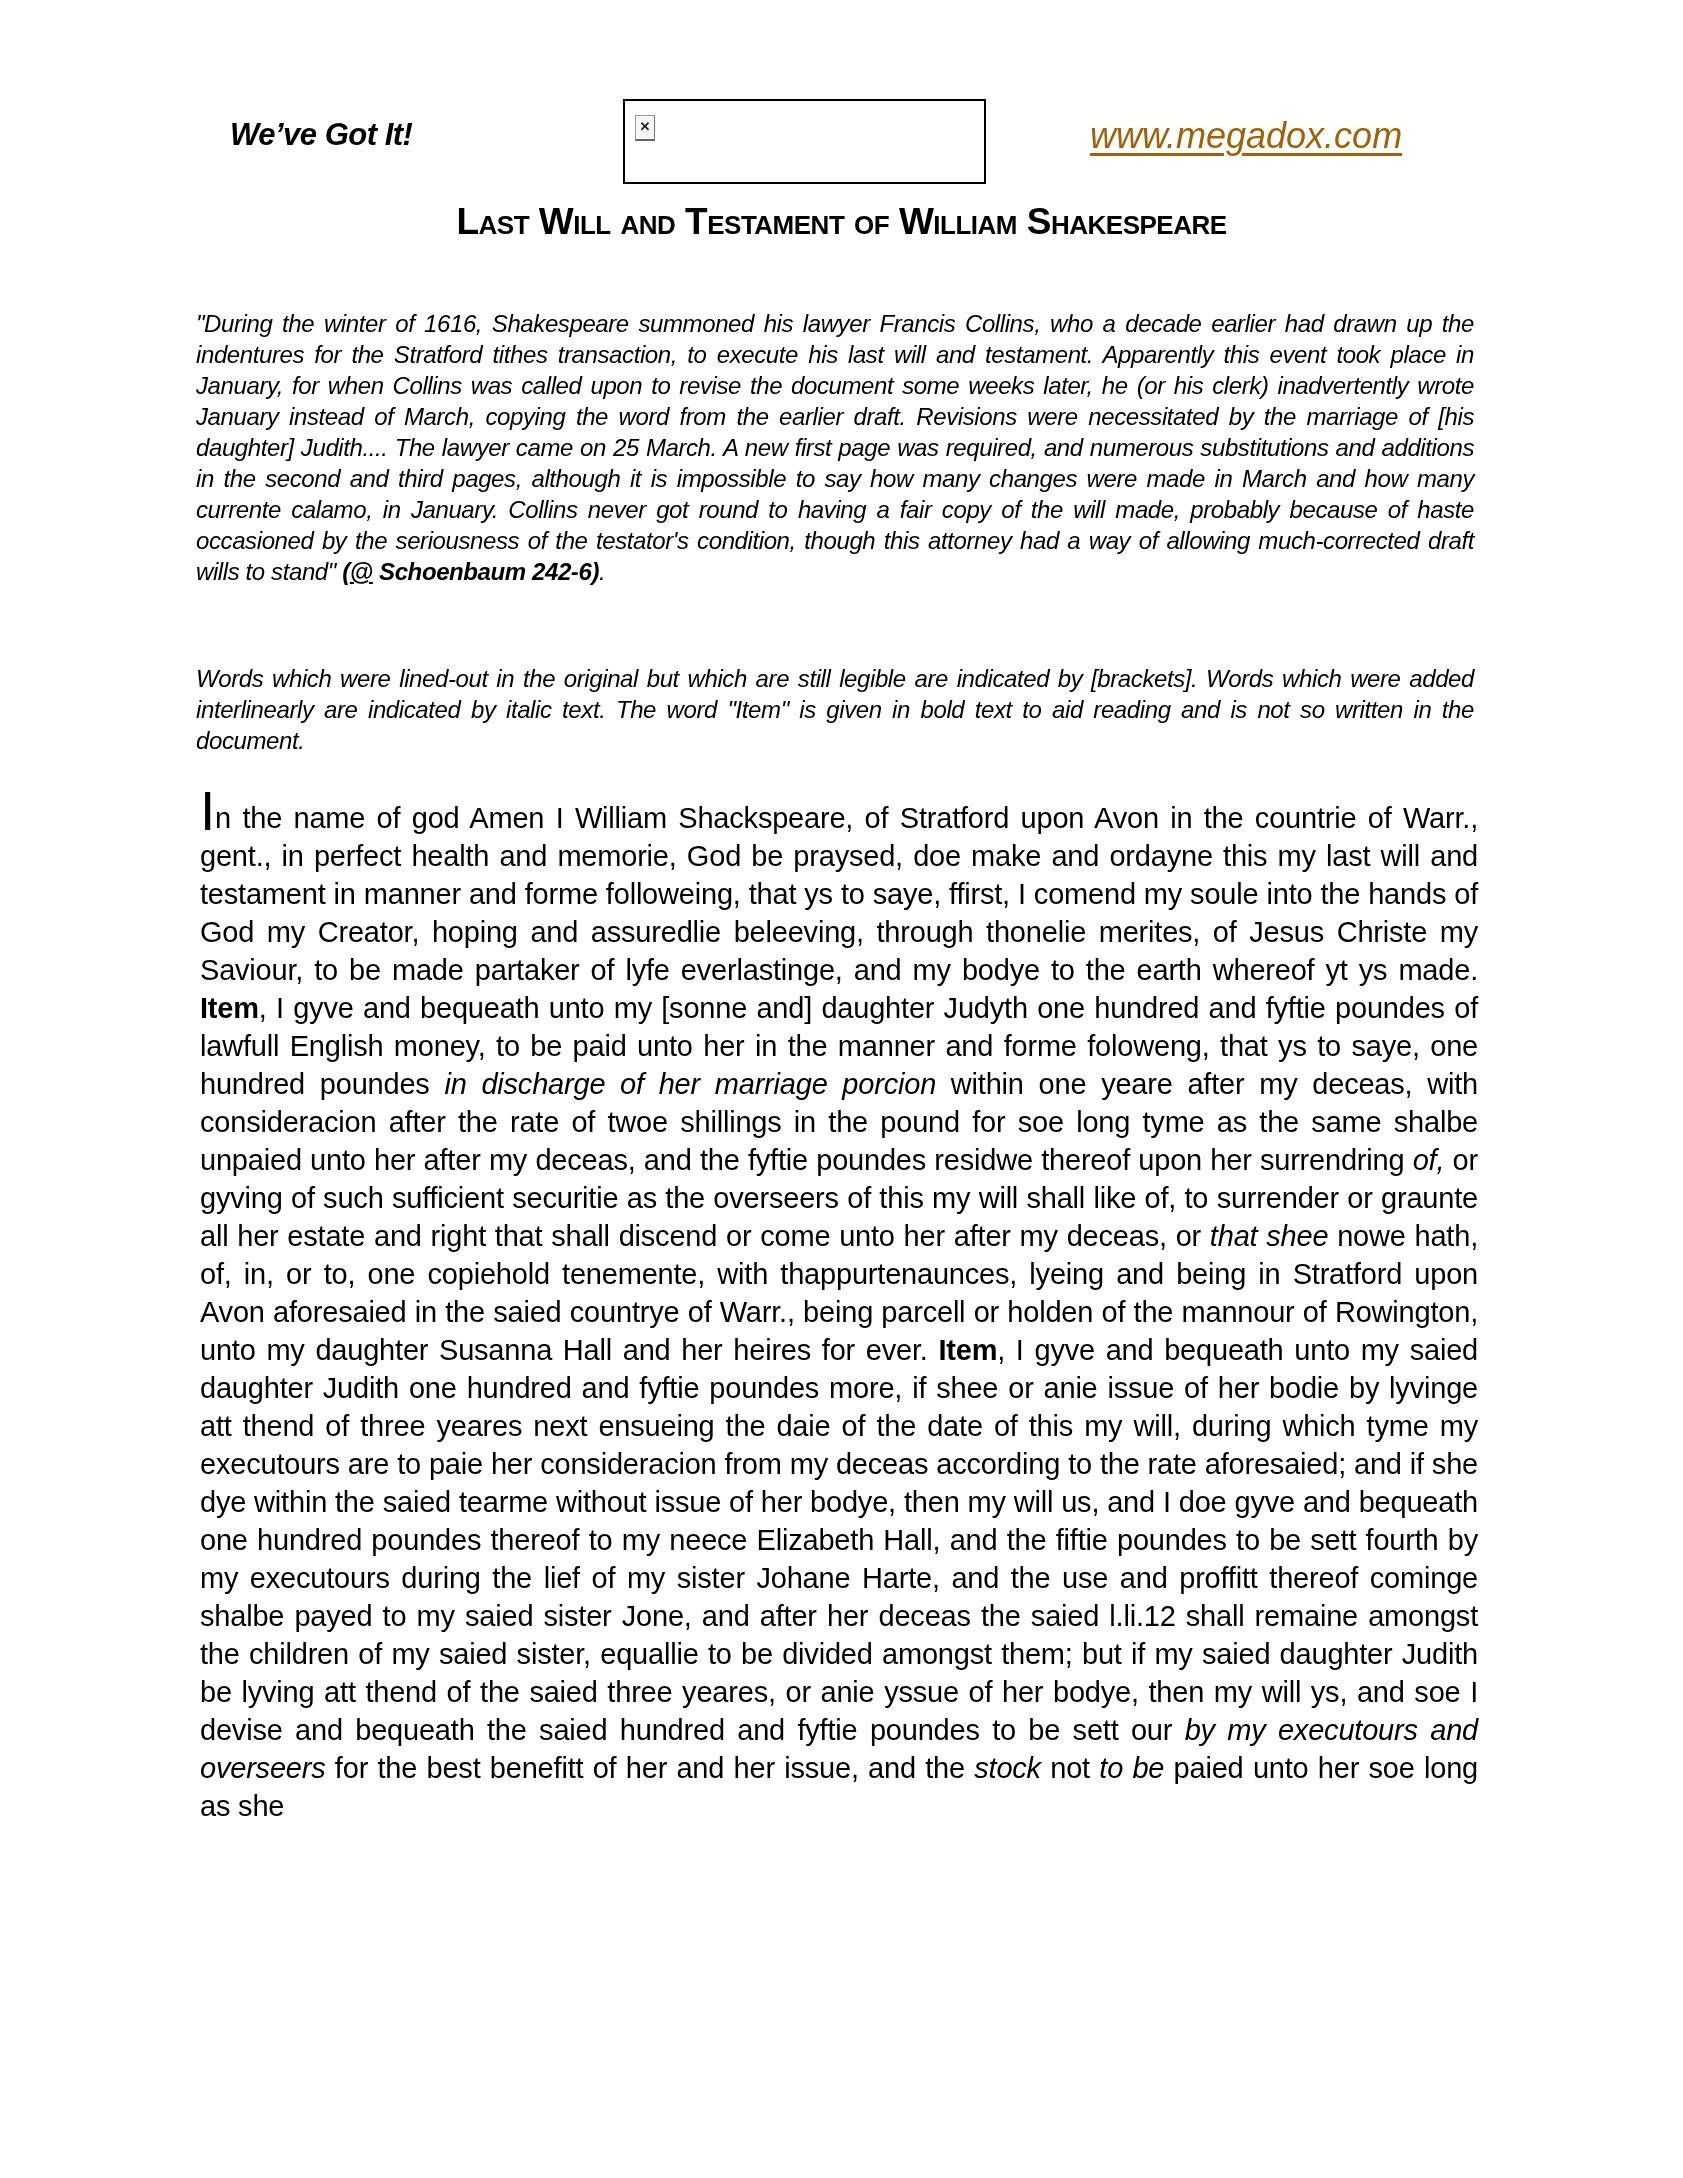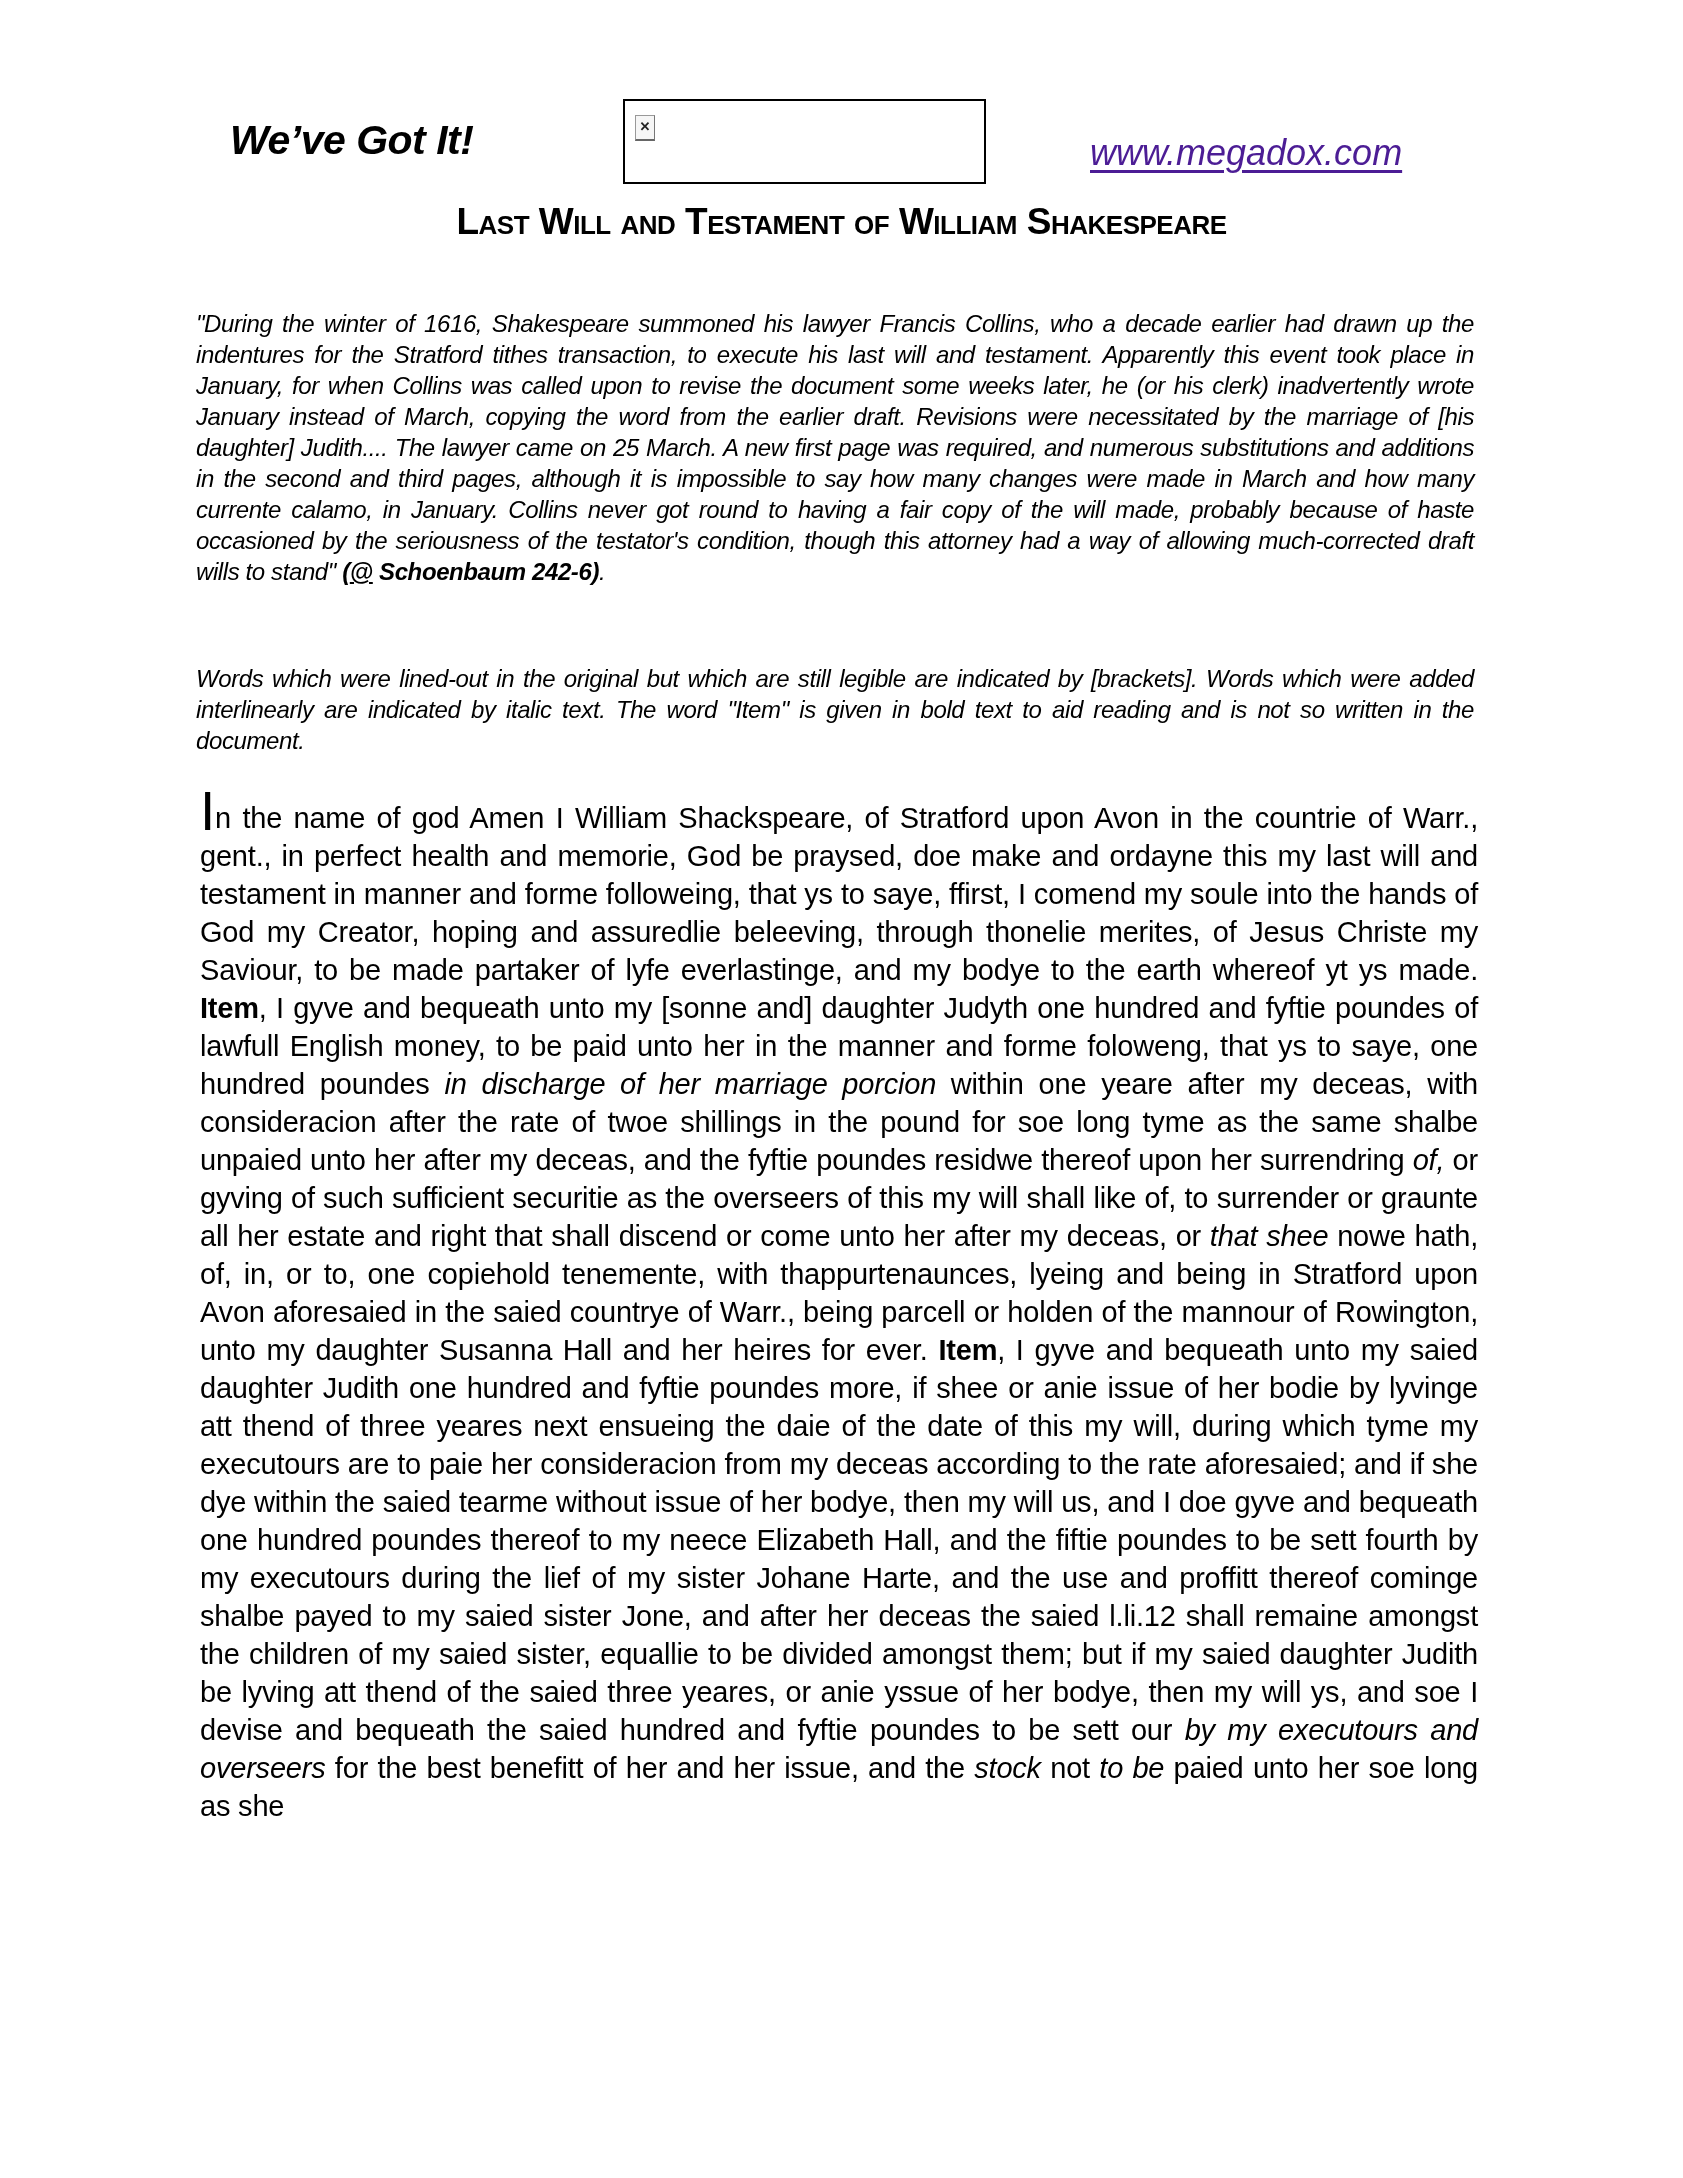--- a/index.html
+++ b/index.html
@@ -1,20 +1,20 @@
 <!DOCTYPE html>
 <html><head>
 <meta charset="utf-8">
 <style>
   html, body { margin: 0; padding: 0; background: #ffffff; }
   body { width: 1683px; height: 2178px; position: relative; overflow: hidden; color: #000; font-family: "Liberation Sans", sans-serif; }
-  .header-left { position: absolute; left: 230px; top: 117px; font-size: 41px; font-weight: bold; font-style: italic; letter-spacing: -0.5px; }
+  .header-left { position: absolute; left: 230px; top: 117px; font-size: 31px; font-weight: bold; font-style: italic; letter-spacing: -0.5px; }
   .img-box { position: absolute; left: 623px; top: 99px; width: 359px; height: 81px; border: 2px solid #000; box-sizing: content-box; }
   .broken-img { position: absolute; left: 10px; top: 14px; width: 20px; height: 26px; border: 1px solid #999; border-right-color: #777; border-bottom: 2px solid #666; background: #f6f6f6; box-sizing: border-box; font-size: 13px; font-weight: bold; text-align: center; line-height: 22px; color: #222; }
-  .header-link { position: absolute; left: 1090px; top: 115px; font-size: 36px; font-style: italic; color: #4c1d95; text-decoration: underline; text-decoration-thickness: 3px; text-underline-offset: 5px; margin-top: 17px; }
+  .header-link { position: absolute; left: 1090px; top: 115px; font-size: 36px; font-style: italic; color: #a16207; text-decoration: underline; text-decoration-thickness: 3px; text-underline-offset: 5px; }
   .title { position: absolute; left: 0; width: 1683px; top: 201px; text-align: center; font-size: 37px; font-weight: bold; font-variant: small-caps; letter-spacing: -0.5px; }
   .intro { position: absolute; left: 196px; width: 1278px; font-size: 24px; font-style: italic; line-height: 31px; text-align: justify; letter-spacing: -0.4px; margin: 0; }
   .intro.p1 { top: 308px; }
   .intro.p2 { top: 649px; margin-top: 14px; }
   .cite { font-style: italic; font-weight: bold; }
   .cite .at { text-decoration: underline; }
   .body-text { position: absolute; left: 200px; width: 1278px; top: 796px; font-size: 29px; line-height: 38px; text-align: justify; margin: 0; letter-spacing: -0.2px; }
   .dropcap { font-size: 55px; line-height: 30px; vertical-align: -2px; }
   .body-text b { font-weight: bold; }
   .body-text i { font-style: italic; }

